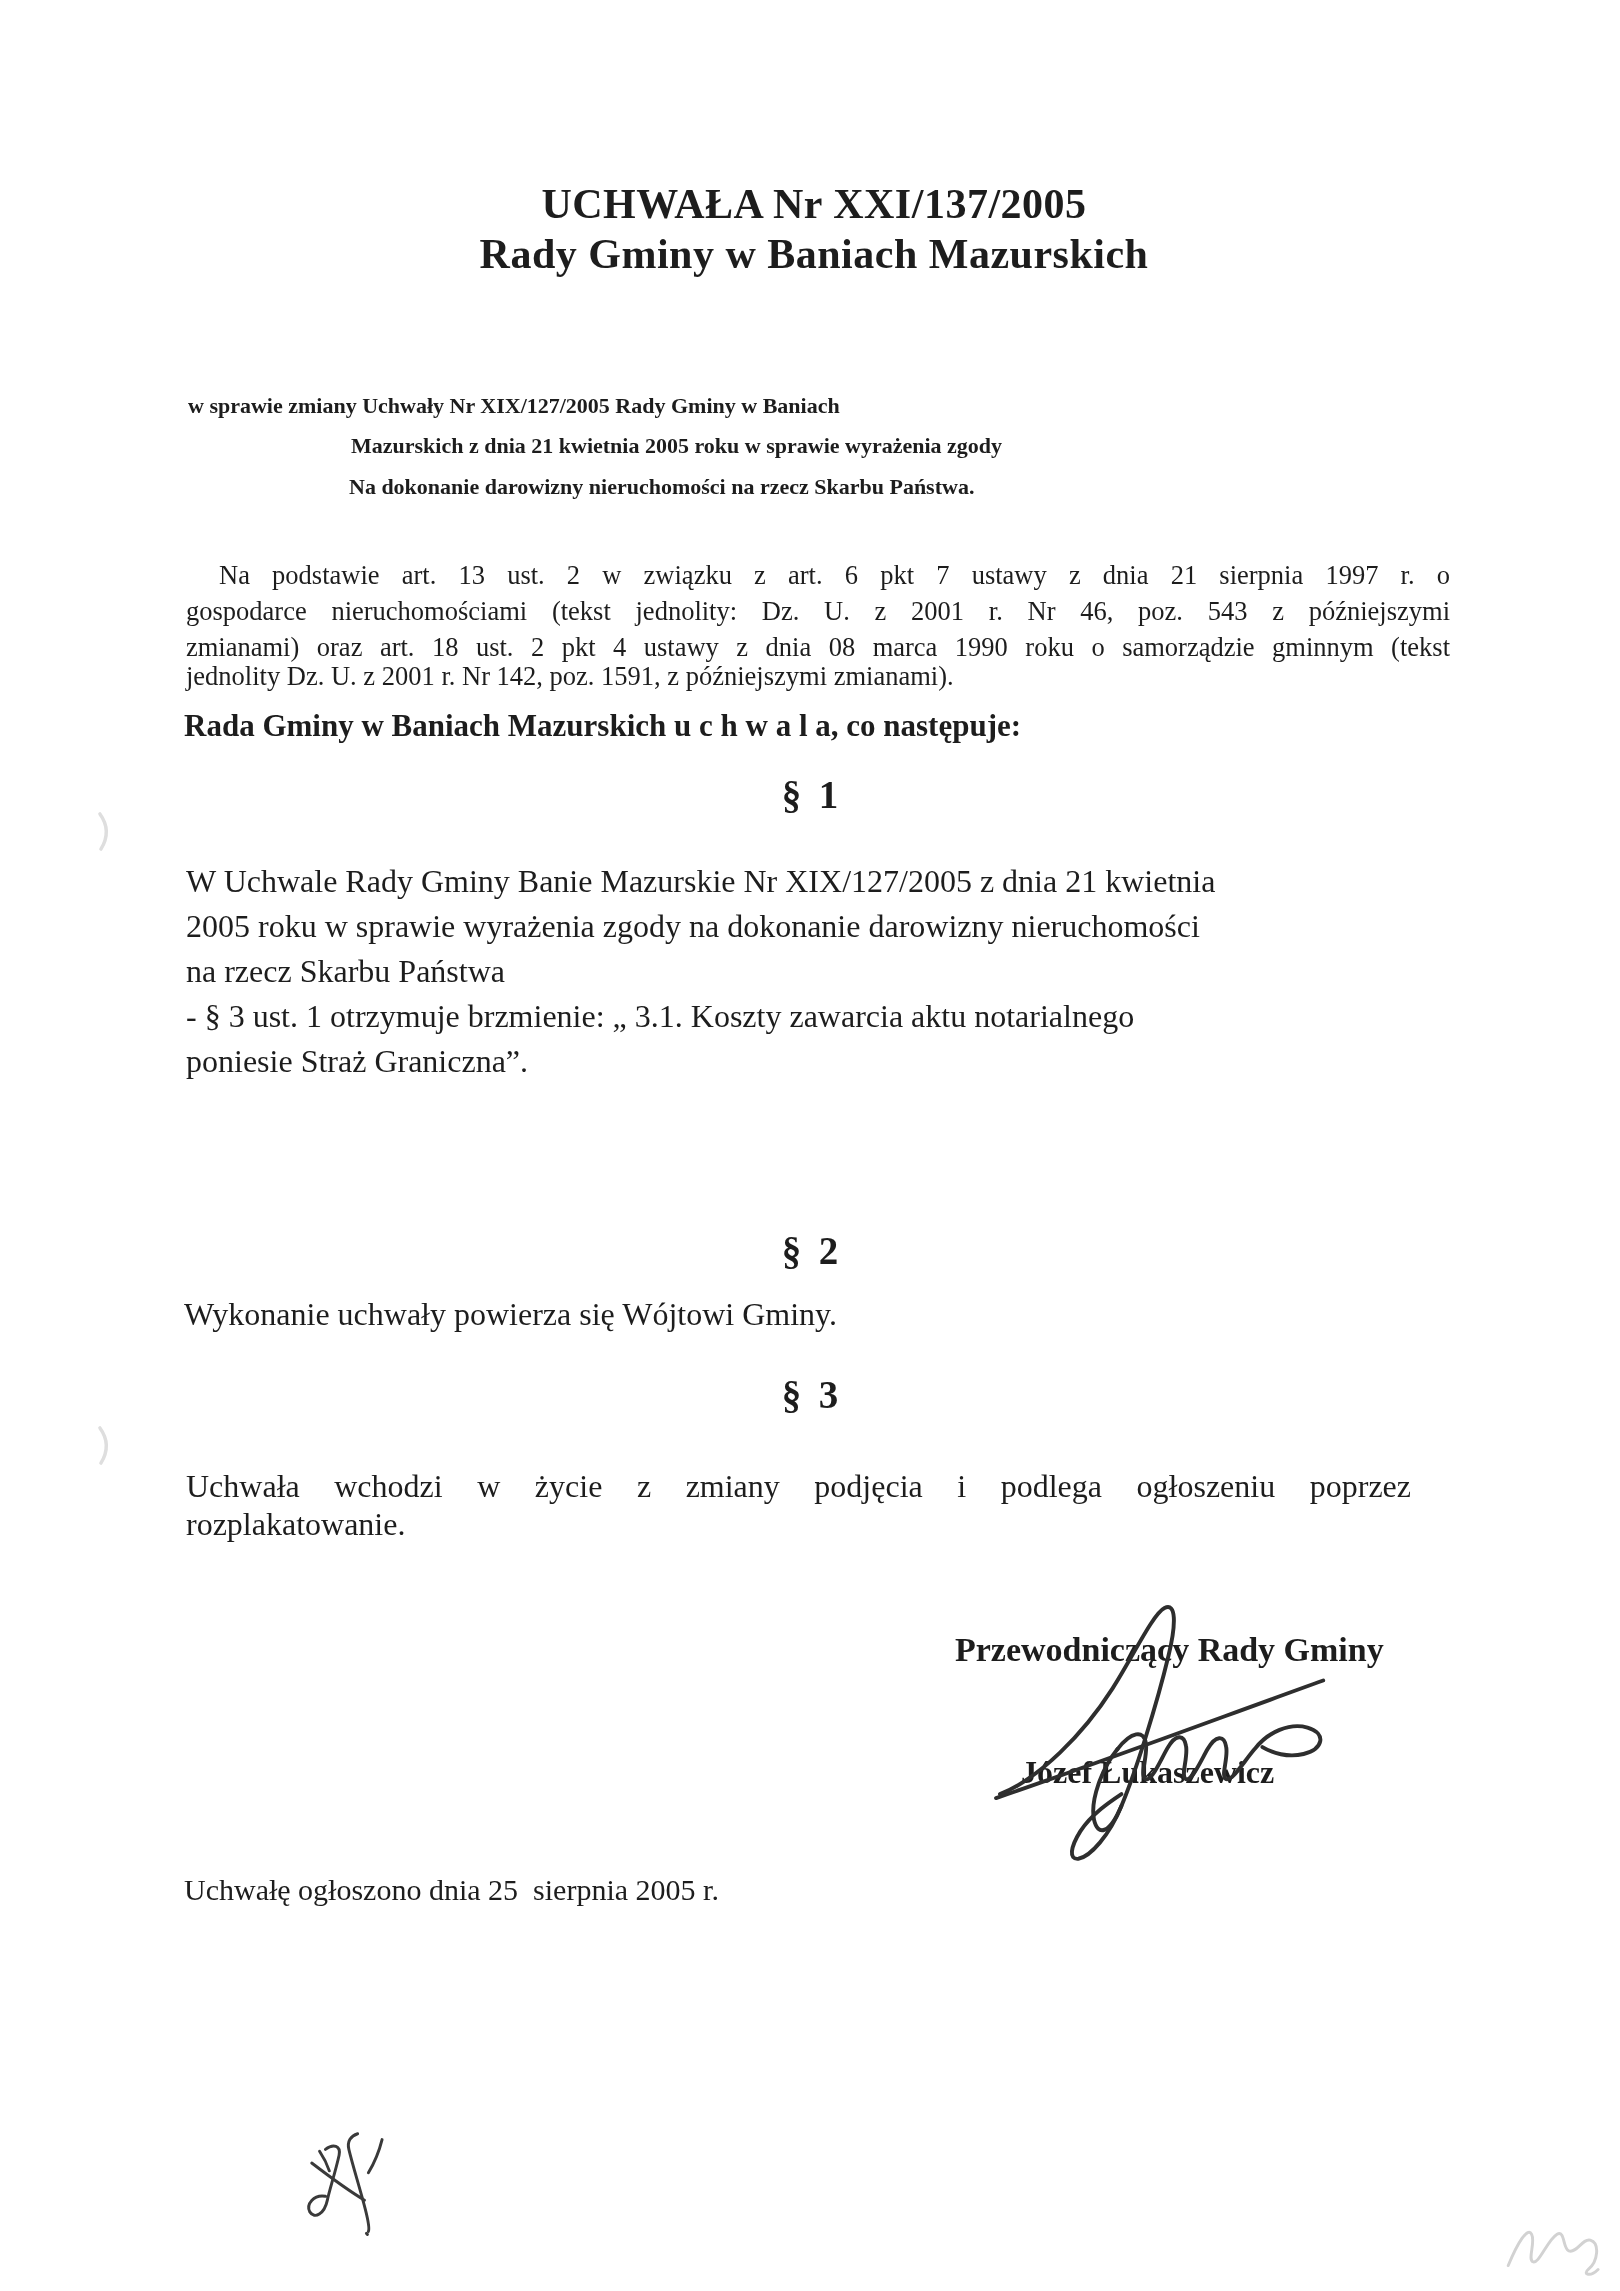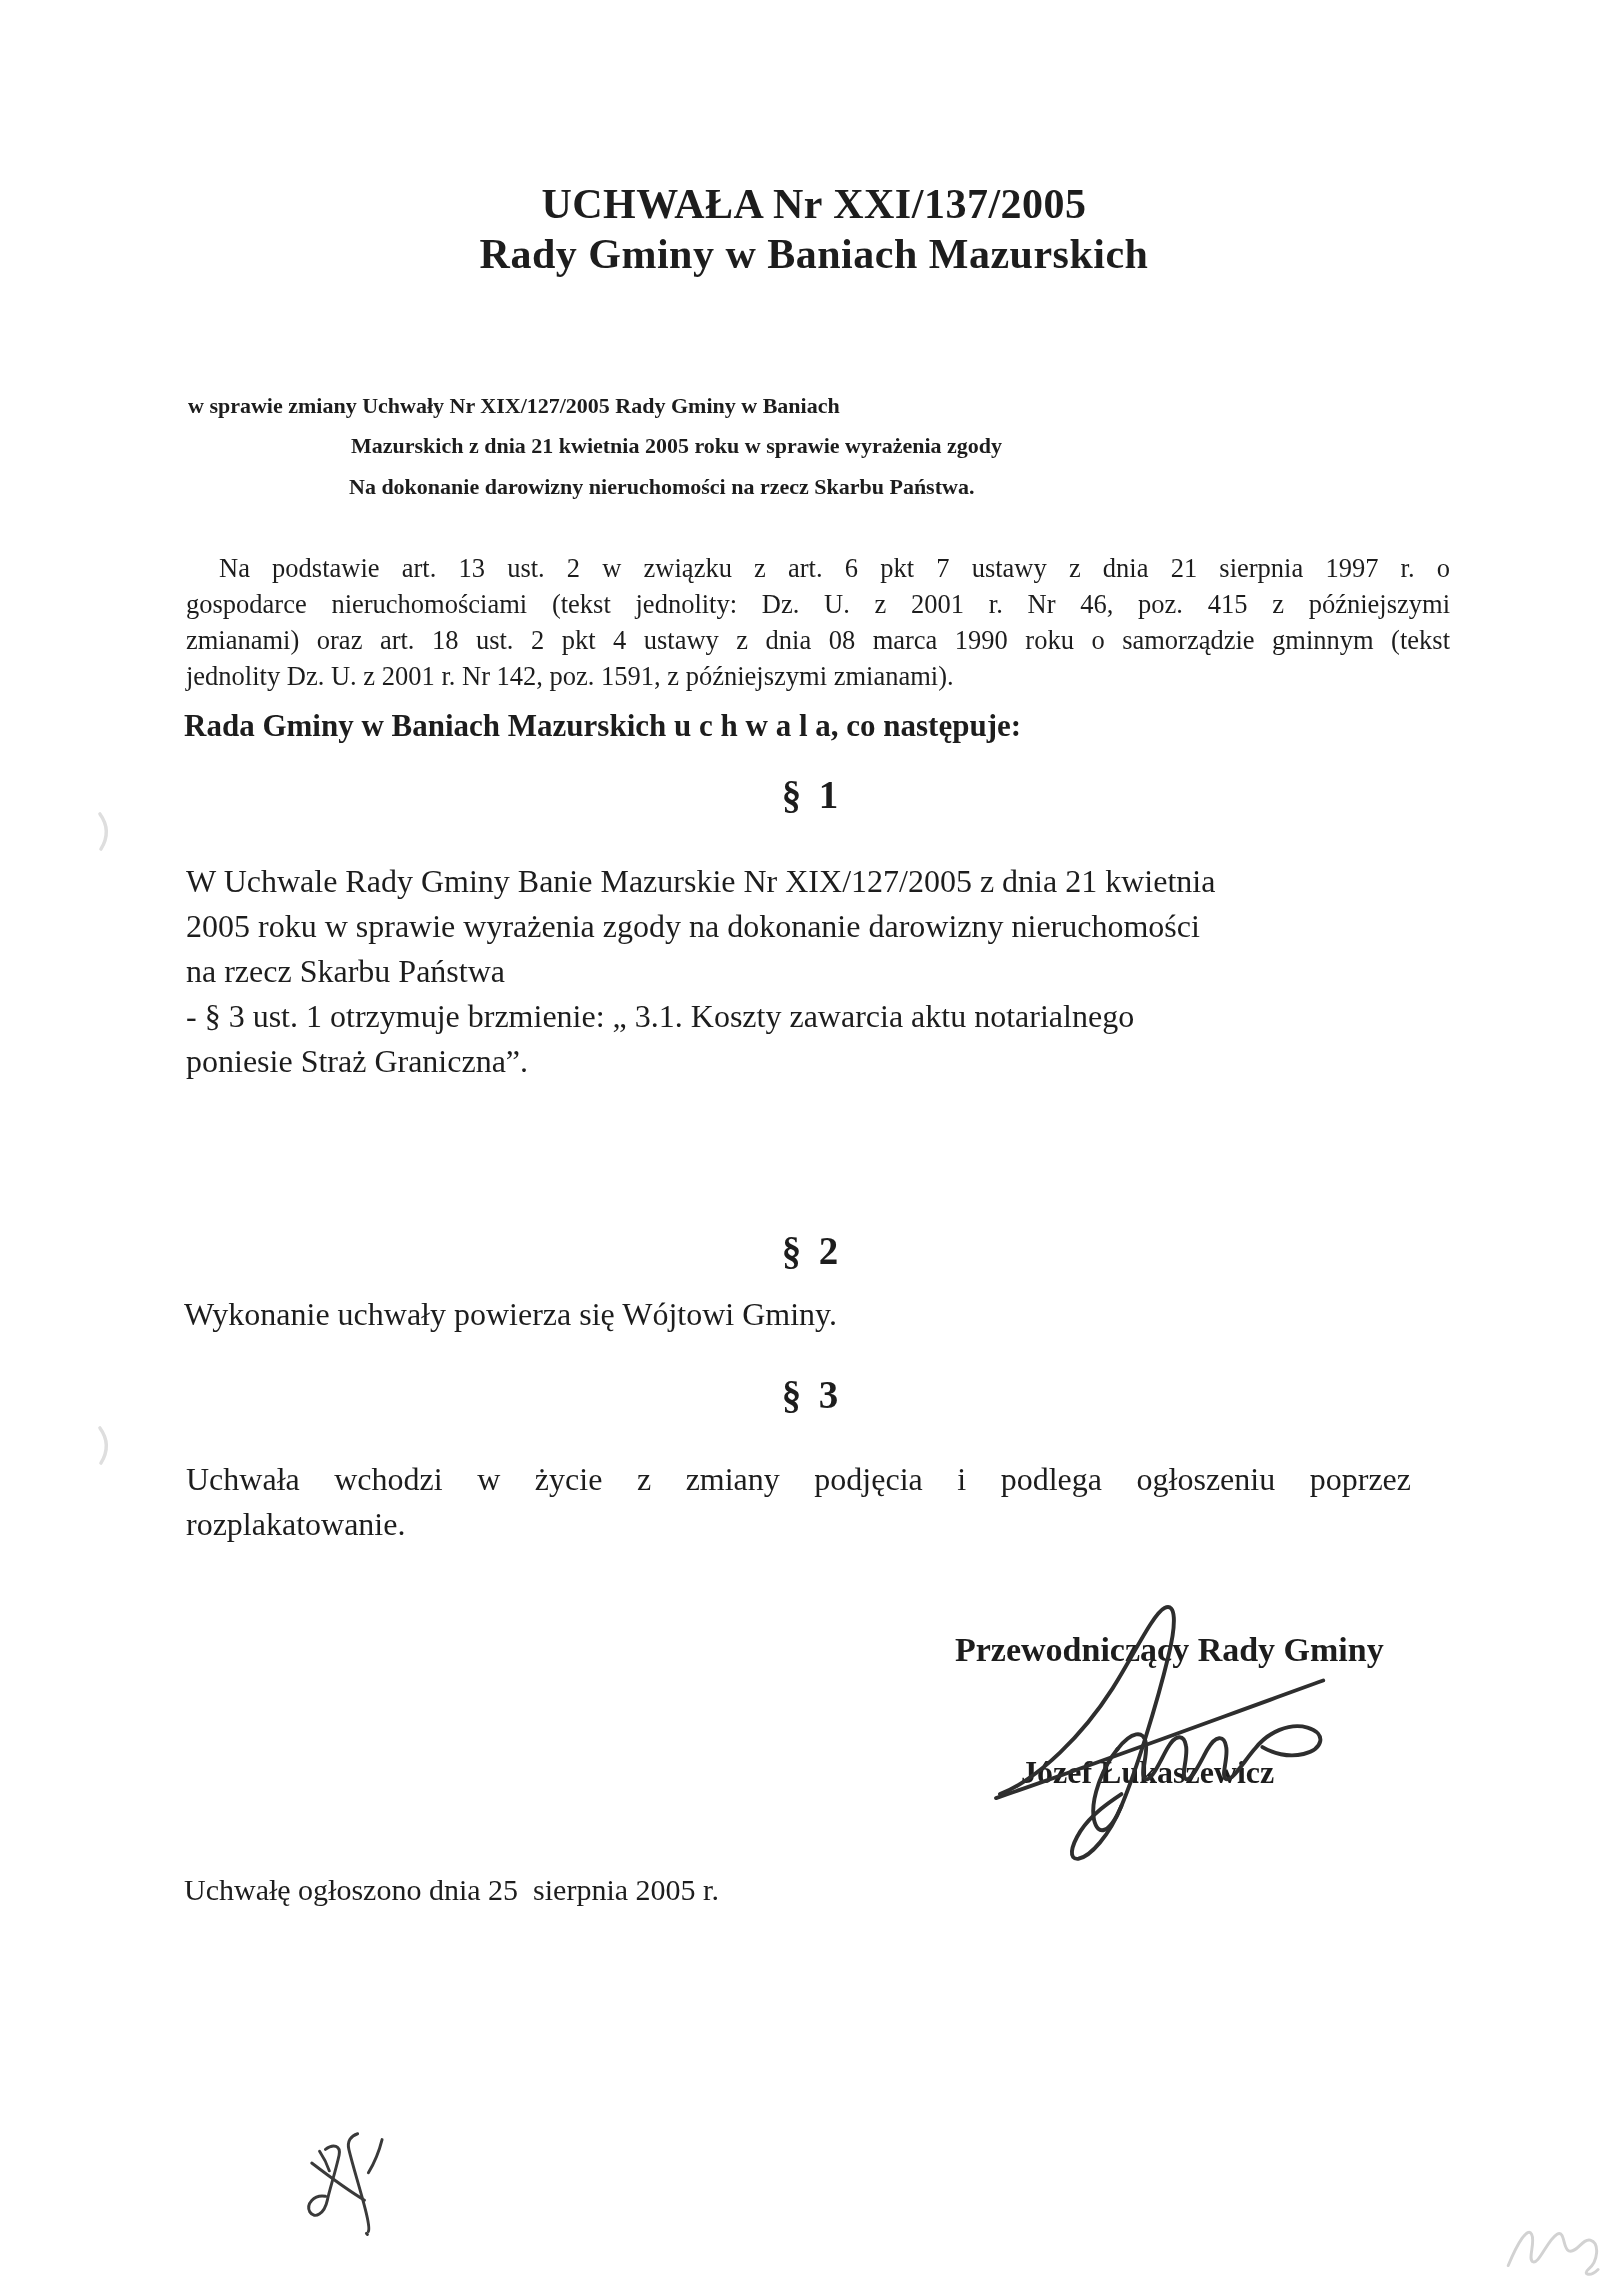--- a/index.html
+++ b/index.html
@@ -28,21 +28,21 @@
   .subject-line { font-weight: bold; font-size: 22px; line-height: 39px; }
   .subj-1 { left: 188px; top: 386px; }
   .subj-2 { left: 351px; top: 426px; }
   .subj-3 { left: 349px; top: 467px; }
 
   
   .legal-line {
     left: 186px; width: 1264px;
     font-size: 26.5px; line-height: 36px;
   }
-  .stretch { text-align: justify; text-align-last: justify; }
+  .stretch { text-align: justify; text-align-last: justify; margin-top: 7px; }
   .legal-1 { top: 550px; text-indent: 33px; }
   .legal-2 { top: 586px; }
   .legal-3 { top: 622px; }
   .legal-4 { top: 658px; }
 
   .enacting { left: 184px; top: 708px; font-weight: bold; font-size: 31px; }
 
   
   .sec-heading {
     left: 0; right: 0;
@@ -86,21 +86,21 @@
 <div class="abs title-block">
   <div>UCHWAŁA Nr XXI/137/2005</div>
   <div>Rady Gminy w Baniach Mazurskich</div>
 </div>
 
 <div class="abs nowrap subject-line subj-1">w sprawie zmiany Uchwały Nr XIX/127/2005 Rady Gminy w Baniach</div>
 <div class="abs nowrap subject-line subj-2">Mazurskich z dnia 21 kwietnia 2005 roku w sprawie wyrażenia zgody</div>
 <div class="abs nowrap subject-line subj-3">Na dokonanie darowizny nieruchomości na rzecz Skarbu Państwa.</div>
 
 <div class="abs legal-line legal-1 stretch">Na podstawie art. 13 ust. 2 w związku z art. 6 pkt 7 ustawy z dnia 21 sierpnia 1997 r. o</div>
-<div class="abs legal-line legal-2 stretch">gospodarce nieruchomościami (tekst jednolity: Dz. U. z 2001 r. Nr 46, poz. 415 z późniejszymi</div>
+<div class="abs legal-line legal-2 stretch">gospodarce nieruchomościami (tekst jednolity: Dz. U. z 2001 r. Nr 46, poz. 543 z późniejszymi</div>
 <div class="abs legal-line legal-3 stretch">zmianami) oraz art. 18 ust. 2 pkt 4  ustawy z dnia 08 marca 1990 roku o samorządzie gminnym (tekst</div>
 <div class="abs legal-line legal-4 nowrap">jednolity Dz. U. z 2001 r. Nr 142, poz. 1591, z późniejszymi zmianami).</div>
 
 <div class="abs nowrap enacting">Rada Gminy w Baniach Mazurskich u c h w a l a, co następuje:</div>
 
 <div class="abs sec-heading h1">§ 1</div>
 <div class="abs nowrap body-line s1-0">W Uchwale Rady Gminy Banie Mazurskie Nr XIX/127/2005 z dnia 21 kwietnia</div>
 <div class="abs nowrap body-line s1-1">2005 roku w sprawie wyrażenia zgody na dokonanie darowizny nieruchomości</div>
 <div class="abs nowrap body-line s1-2">na rzecz Skarbu Państwa</div>
 <div class="abs nowrap body-line s1-3">- § 3 ust. 1 otrzymuje brzmienie: „ 3.1. Koszty zawarcia aktu notarialnego</div>

